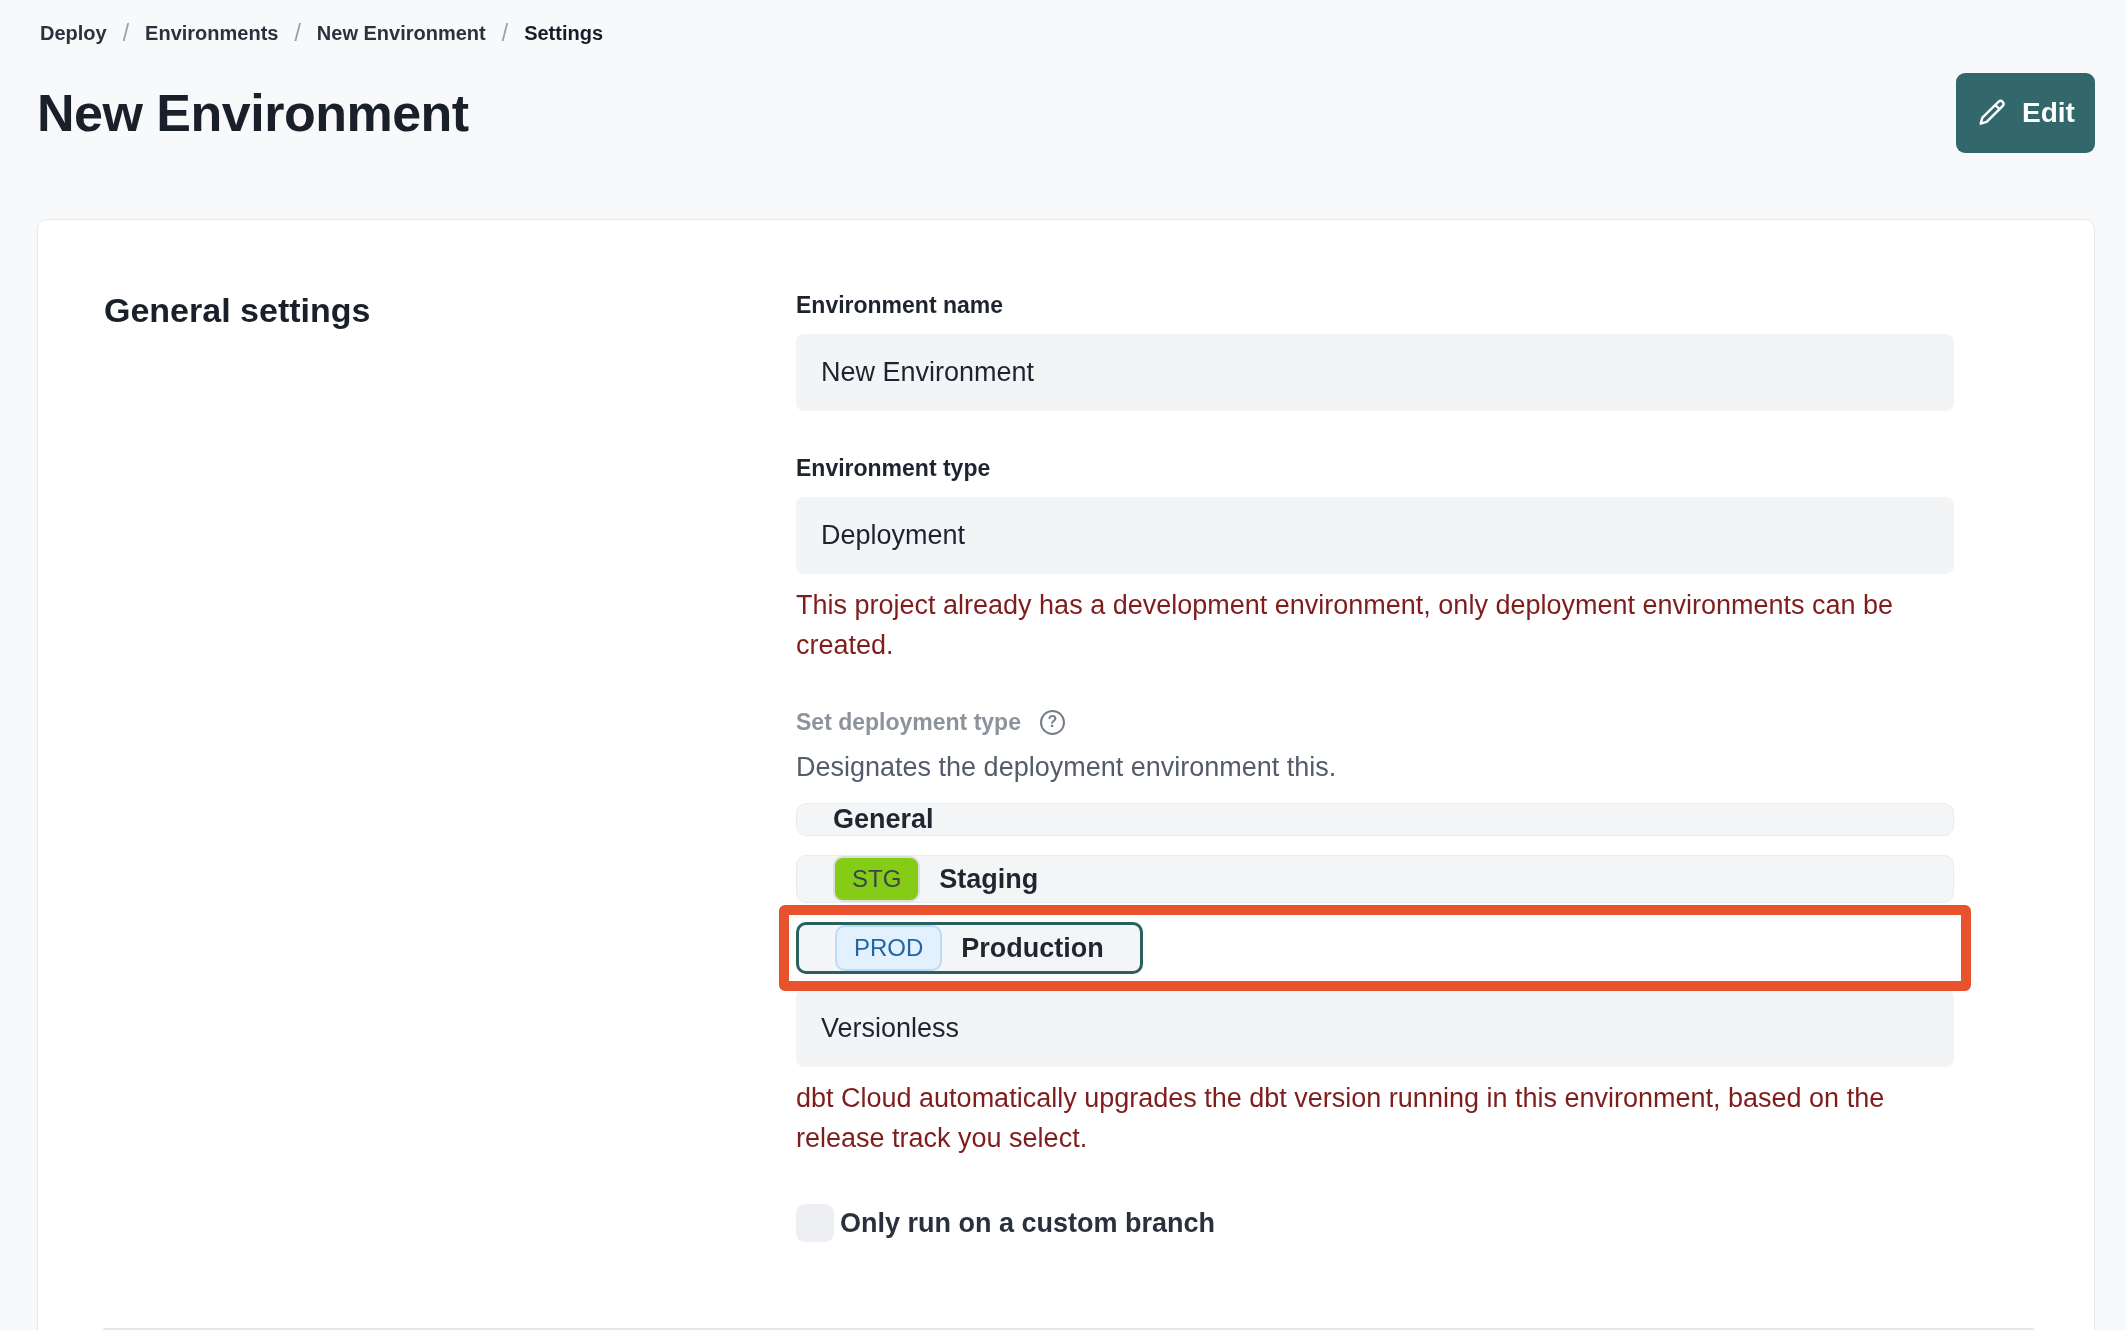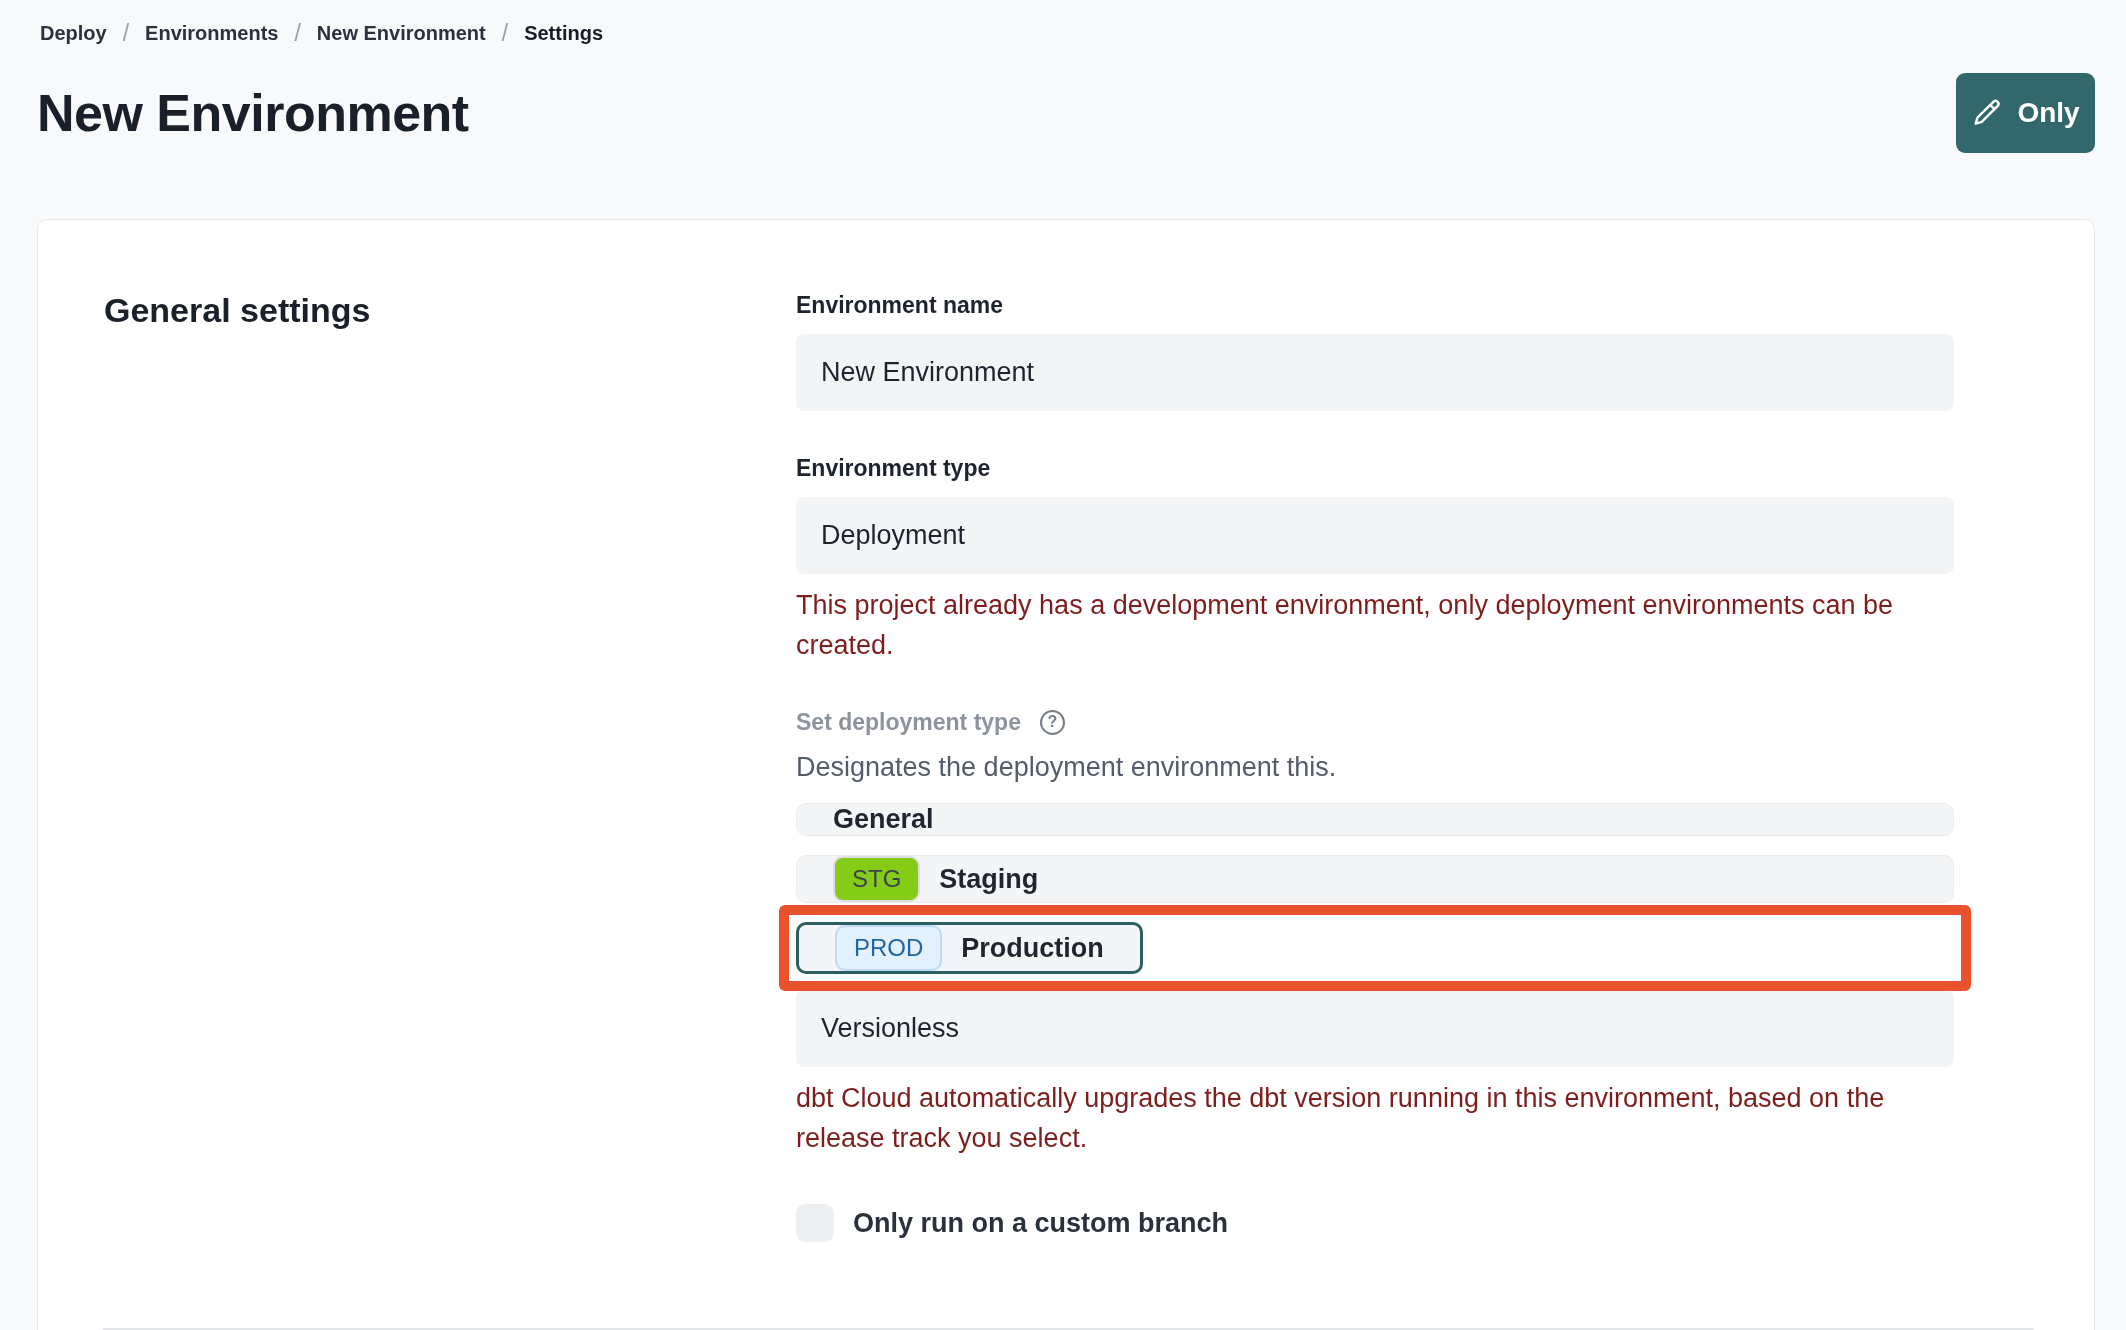--- a/index.html
+++ b/index.html
@@ -85,21 +85,21 @@
   .chip-prod { border: 2px solid #bcdcf8; background: #e3f0fd; color: #2166a0; }
   .prod-wrap { position: relative; display: flex; }
   .type-btn.selected { border: 3px solid #2a615e; }
   .annotation-box {
     position: absolute; left: -17px; right: -17px; top: -17px; bottom: -17px;
     border: 10px solid #e8532d; border-radius: 6px;
     pointer-events: none; z-index: 5;
   }
 
   
-  .checkbox-row { display: flex; align-items: center; gap: 19px; margin-top: 46px; }
+  .checkbox-row { display: flex; align-items: center; gap: 6px; margin-top: 46px; }
   .checkbox {
     width: 38px; height: 38px; background: #edeff2; border: none; border-radius: 9px;
     cursor: pointer; flex: none;
   }
   .checkbox-label { font-size: 27px; font-weight: 700; color: #2a313c; }
 
   
   .divider { height: 3px; background: #e4e6e9; margin: 86px 60px 0 65px; border-radius: 2px; }
 </style>
 </head>
@@ -119,21 +119,21 @@
 
   <div class="header-row">
     <h1 class="page-title">New Environment</h1>
     <button class="edit-btn">
       <span style="display:flex;">
         <svg width="32" height="32" viewBox="0 0 24 24" fill="none" stroke="#ffffff" stroke-width="1.8" stroke-linecap="round" stroke-linejoin="round">
           <path d="M17 3.5a2.2 2.2 0 0 1 3.1 3.1L8 18.7 3.5 20l1.3-4.5L17 3.5z"></path>
           <path d="M14.5 6l3.1 3.1"></path>
         </svg>
       </span>
-      <span>Only</span>
+      <span>Edit</span>
     </button>
   </div>
 
   <section class="card">
     <div class="card-grid">
 
       <h2 class="section-title">General settings</h2>
 
       <div class="form-col">
 

